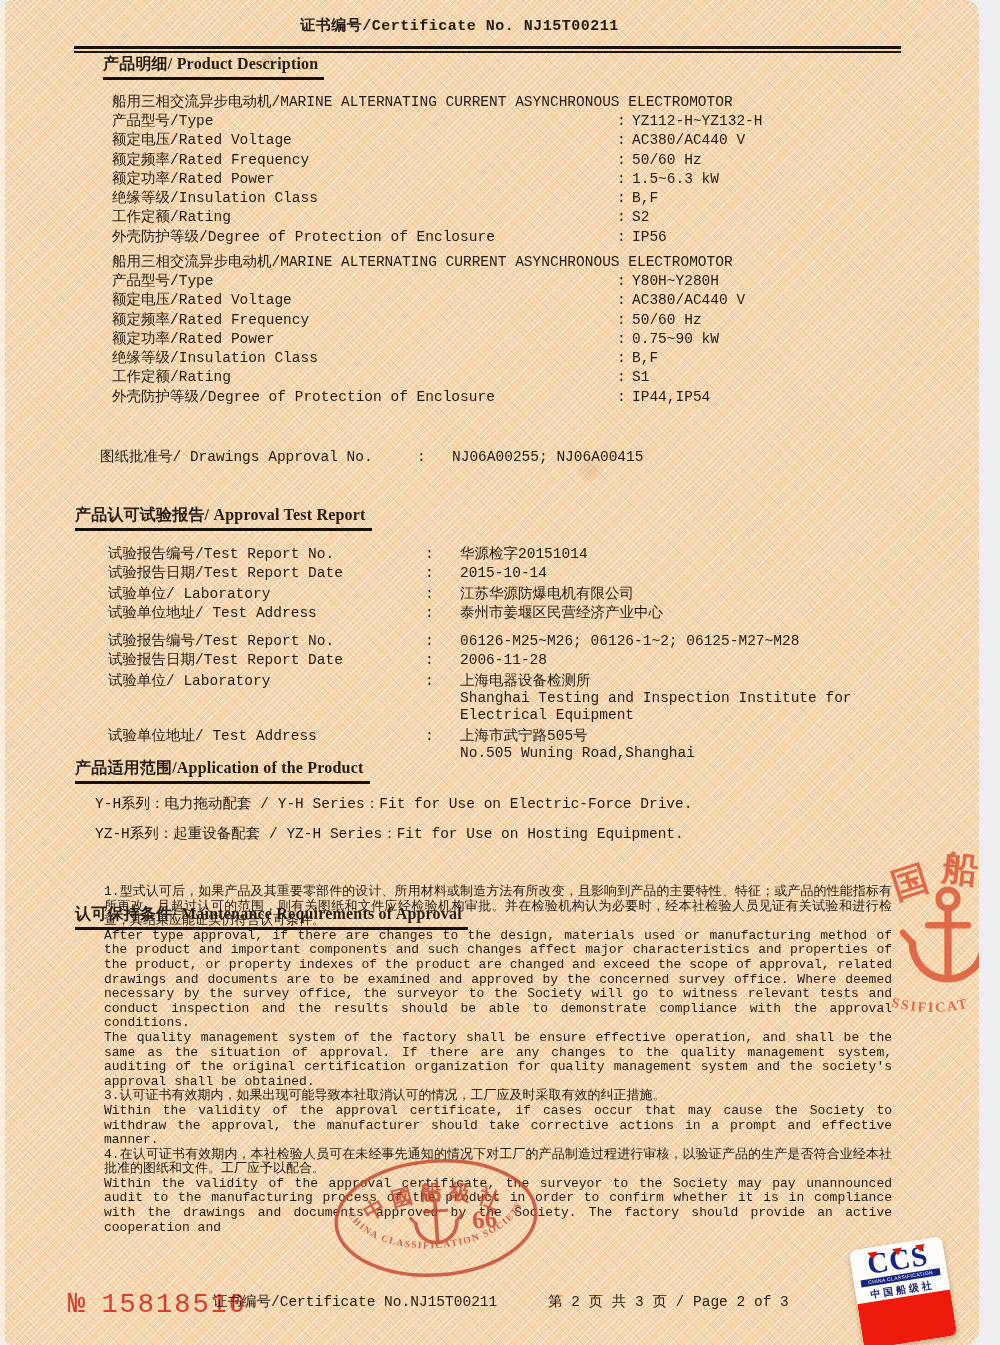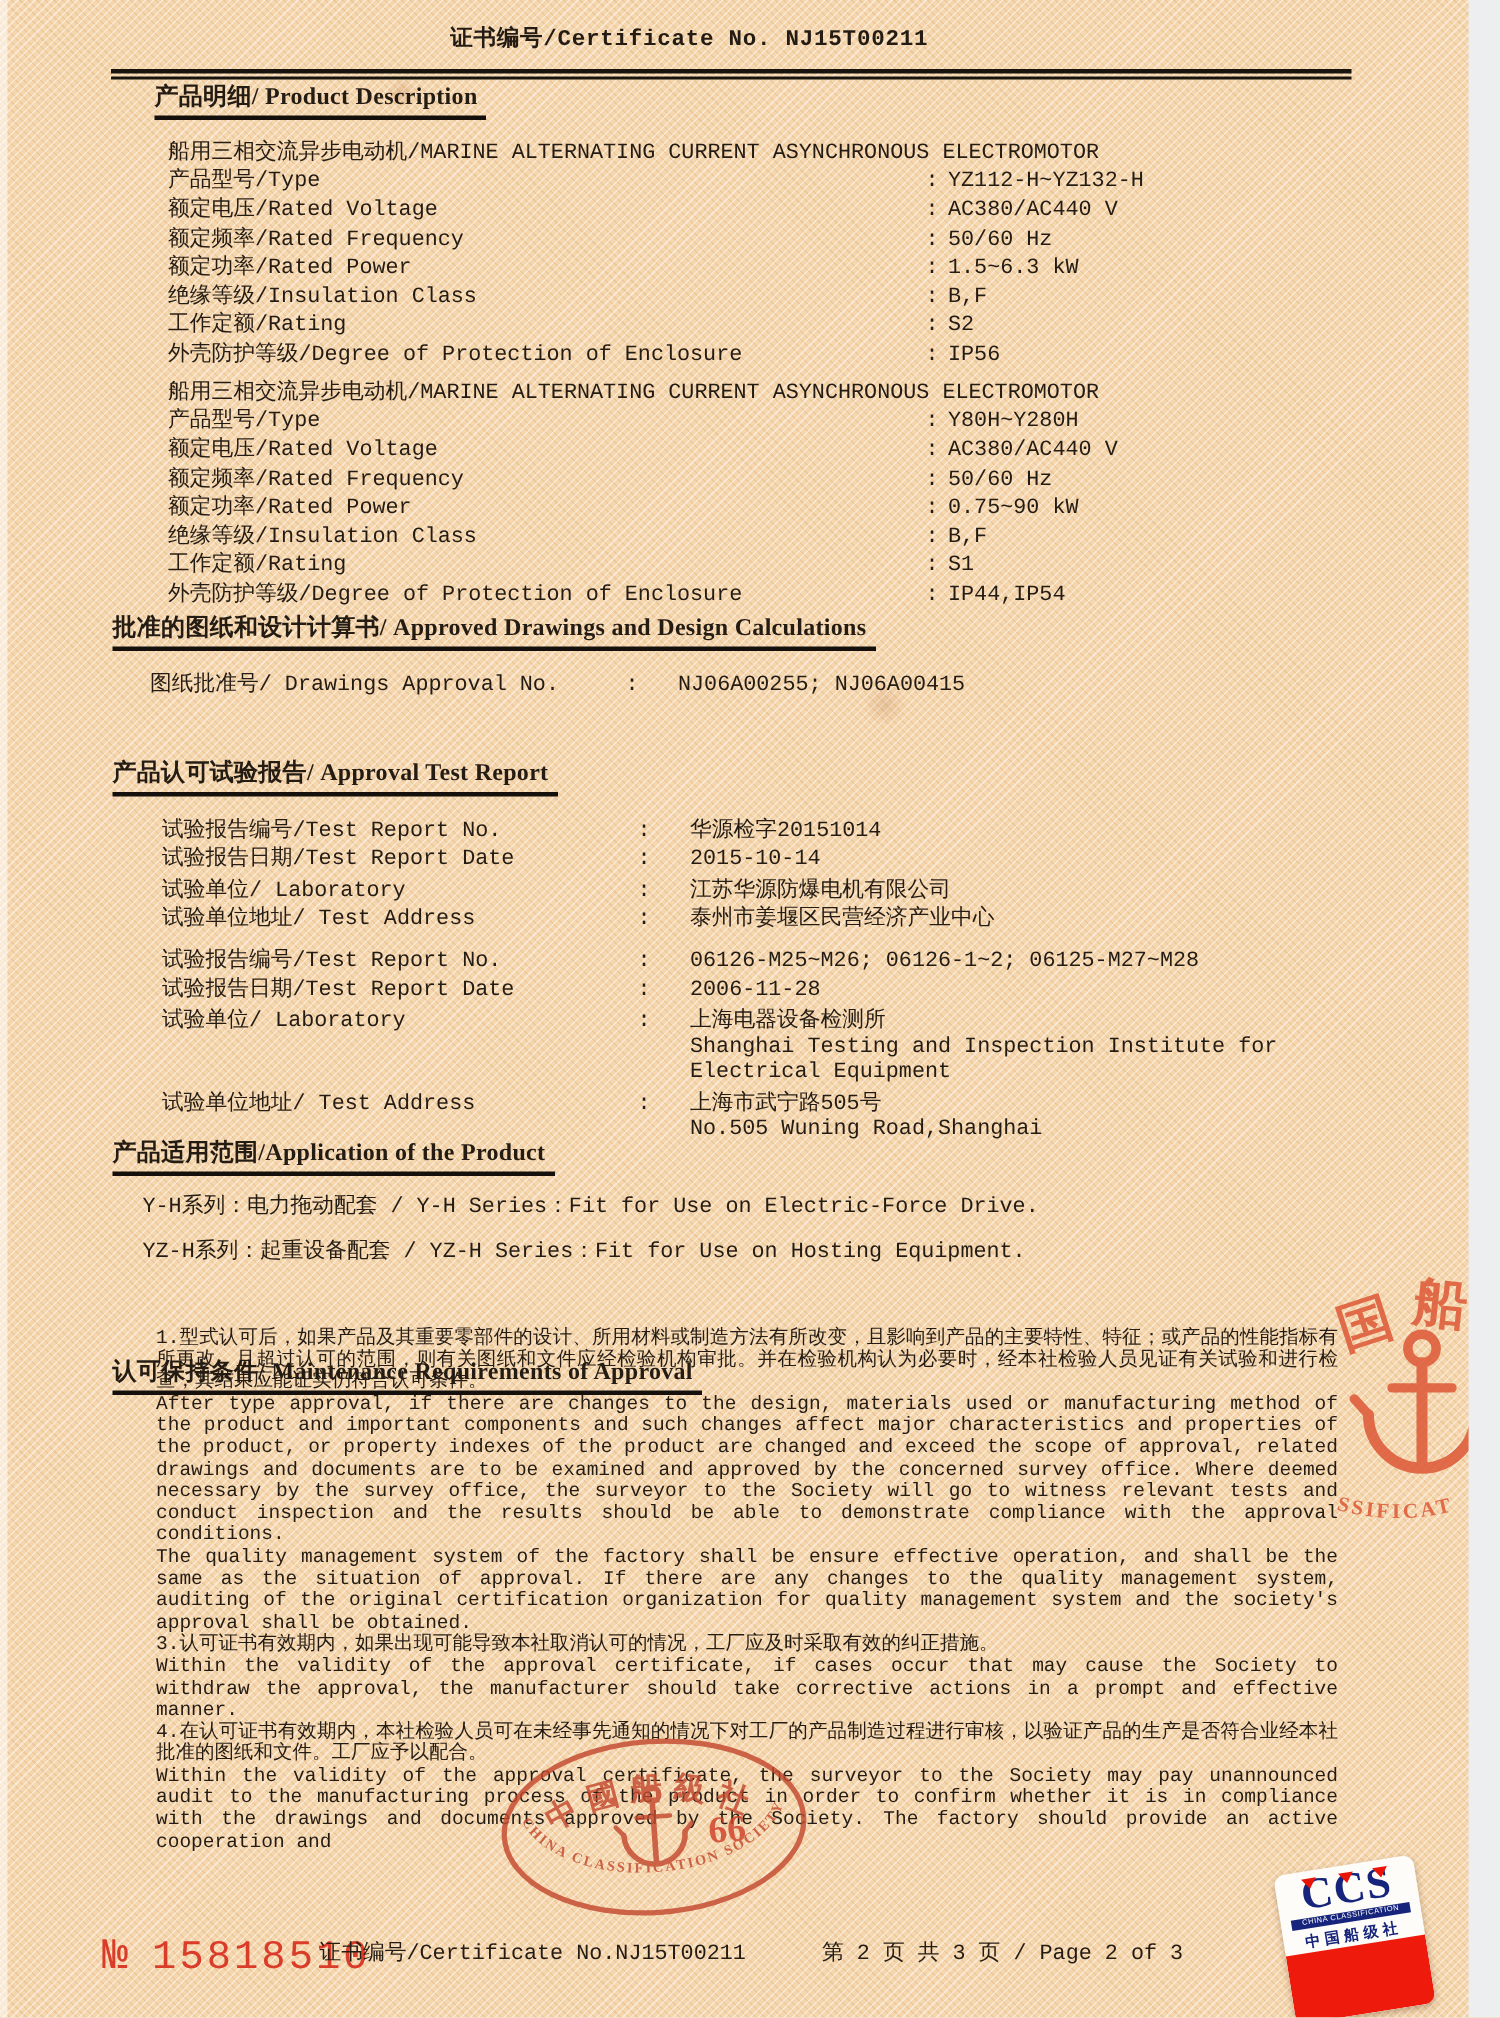--- a/index.html
+++ b/index.html
@@ -14,20 +14,21 @@
     background-color:#f5d6ad;
     background-image:
       radial-gradient(circle at 590px 470px, rgba(165,90,40,.18), rgba(165,90,40,0) 14px),
       radial-gradient(circle at 268px 62px, rgba(160,85,40,.20), rgba(160,85,40,0) 10px),
       radial-gradient(circle at 128px 300px, rgba(150,60,30,.15), rgba(150,60,30,0) 9px),
       radial-gradient(circle at 120px 930px, rgba(150,60,30,.12), rgba(150,60,30,0) 8px),
       repeating-linear-gradient(135deg, rgba(255,255,255,.45) 0 1px, rgba(255,255,255,0) 1px 4px),
       repeating-linear-gradient(45deg, rgba(193,134,80,.17) 0 1px, rgba(193,134,80,0) 1px 4px);
     overflow:hidden;
     color:#241b12;
+    border-radius:14px;
   }
   .page::before { 
     content:""; position:absolute; left:0; top:0; width:5px; height:100%;
     background:rgba(255,255,255,.55);
   }
   .abs { position:absolute; }
   
   .hdr-title { left:0; right:60px; top:16px; text-align:center; font-size:15px; font-weight:bold; letter-spacing:.5px; }
   .dbl-rule { left:74px; top:46px; width:827px; height:7px;
     border-top:3px solid #19130e; border-bottom:2px solid #19130e; }
@@ -159,23 +160,20 @@
         <span class="colon">:</span>
         <span class="val">S1</span>
       </div>
     <div class="row">
         <span class="lbl">外壳防护等级/Degree of Protection of Enclosure</span>
         <span class="colon">:</span>
         <span class="val">IP44,IP54</span>
       </div>
   </div>
 
-  <div class="abs" style="left:75px; top:408px;">
-    <span class="sec-h">批准的图纸和设计计算书/ Approved Drawings and Design Calculations</span>
-  </div>
   <div class="abs" style="left:100px; top:448px; width:820px;">
     <div class="row2">
       <span class="lbl">图纸批准号/ Drawings Approval No.</span>
       <span class="colon">:</span>
       <span class="val">NJ06A00255; NJ06A00415</span>
     </div>
   </div>
 
   <div class="abs" style="left:75px; top:505px;">
     <span class="sec-h">产品认可试验报告/ Approval Test Report</span>

